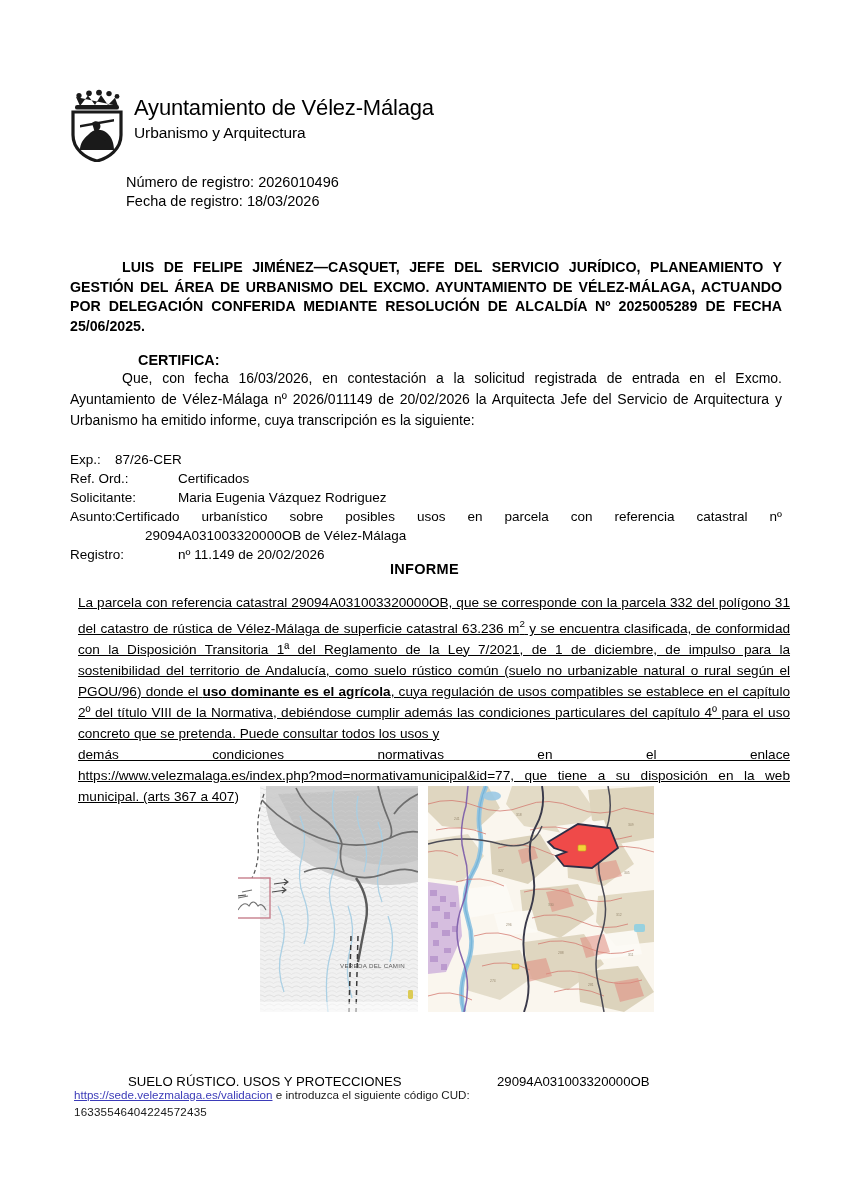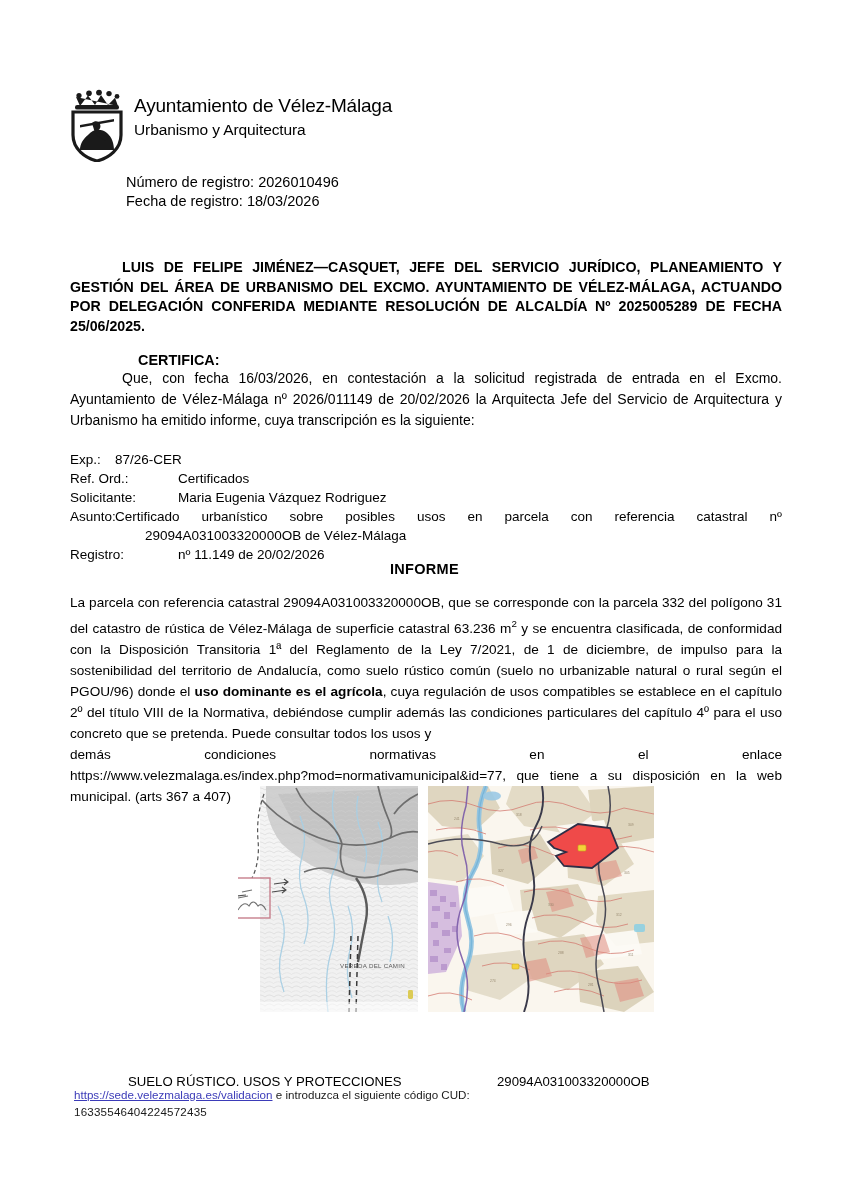--- a/index.html
+++ b/index.html
@@ -29,21 +29,21 @@
   .crest {
     width: 58px;
     height: 74px;
     flex: 0 0 auto;
     margin-right: 8px;
   }
   .org-block {
     padding-top: 8px;
   }
   .org-name {
-    font-size: 19px;
+    font-size: 22px;
     font-weight: 400;
     letter-spacing: -0.2px;
     line-height: 1.1;
     white-space: nowrap;
   }
   .org-sub {
     font-size: 15.5px;
     font-weight: 400;
     margin-top: 4px;
     letter-spacing: -0.1px;
@@ -131,26 +131,27 @@
     width: 849px;
     text-align: center;
     font-size: 14.5px;
     font-weight: bold;
     letter-spacing: 0.3px;
   }
 
   
   .body-par {
     position: absolute;
-    left: 70px;
+    left: 78px;
     top: 592px;
     width: 712px;
     font-size: 13.6px;
     line-height: 21px;
     text-align: justify;
+    text-decoration: underline;
   }
   .body-par b { font-weight: bold; }
   .spread {
     display: block;
     text-align: justify;
     text-align-last: justify;
   }
 
   
   .maps {

